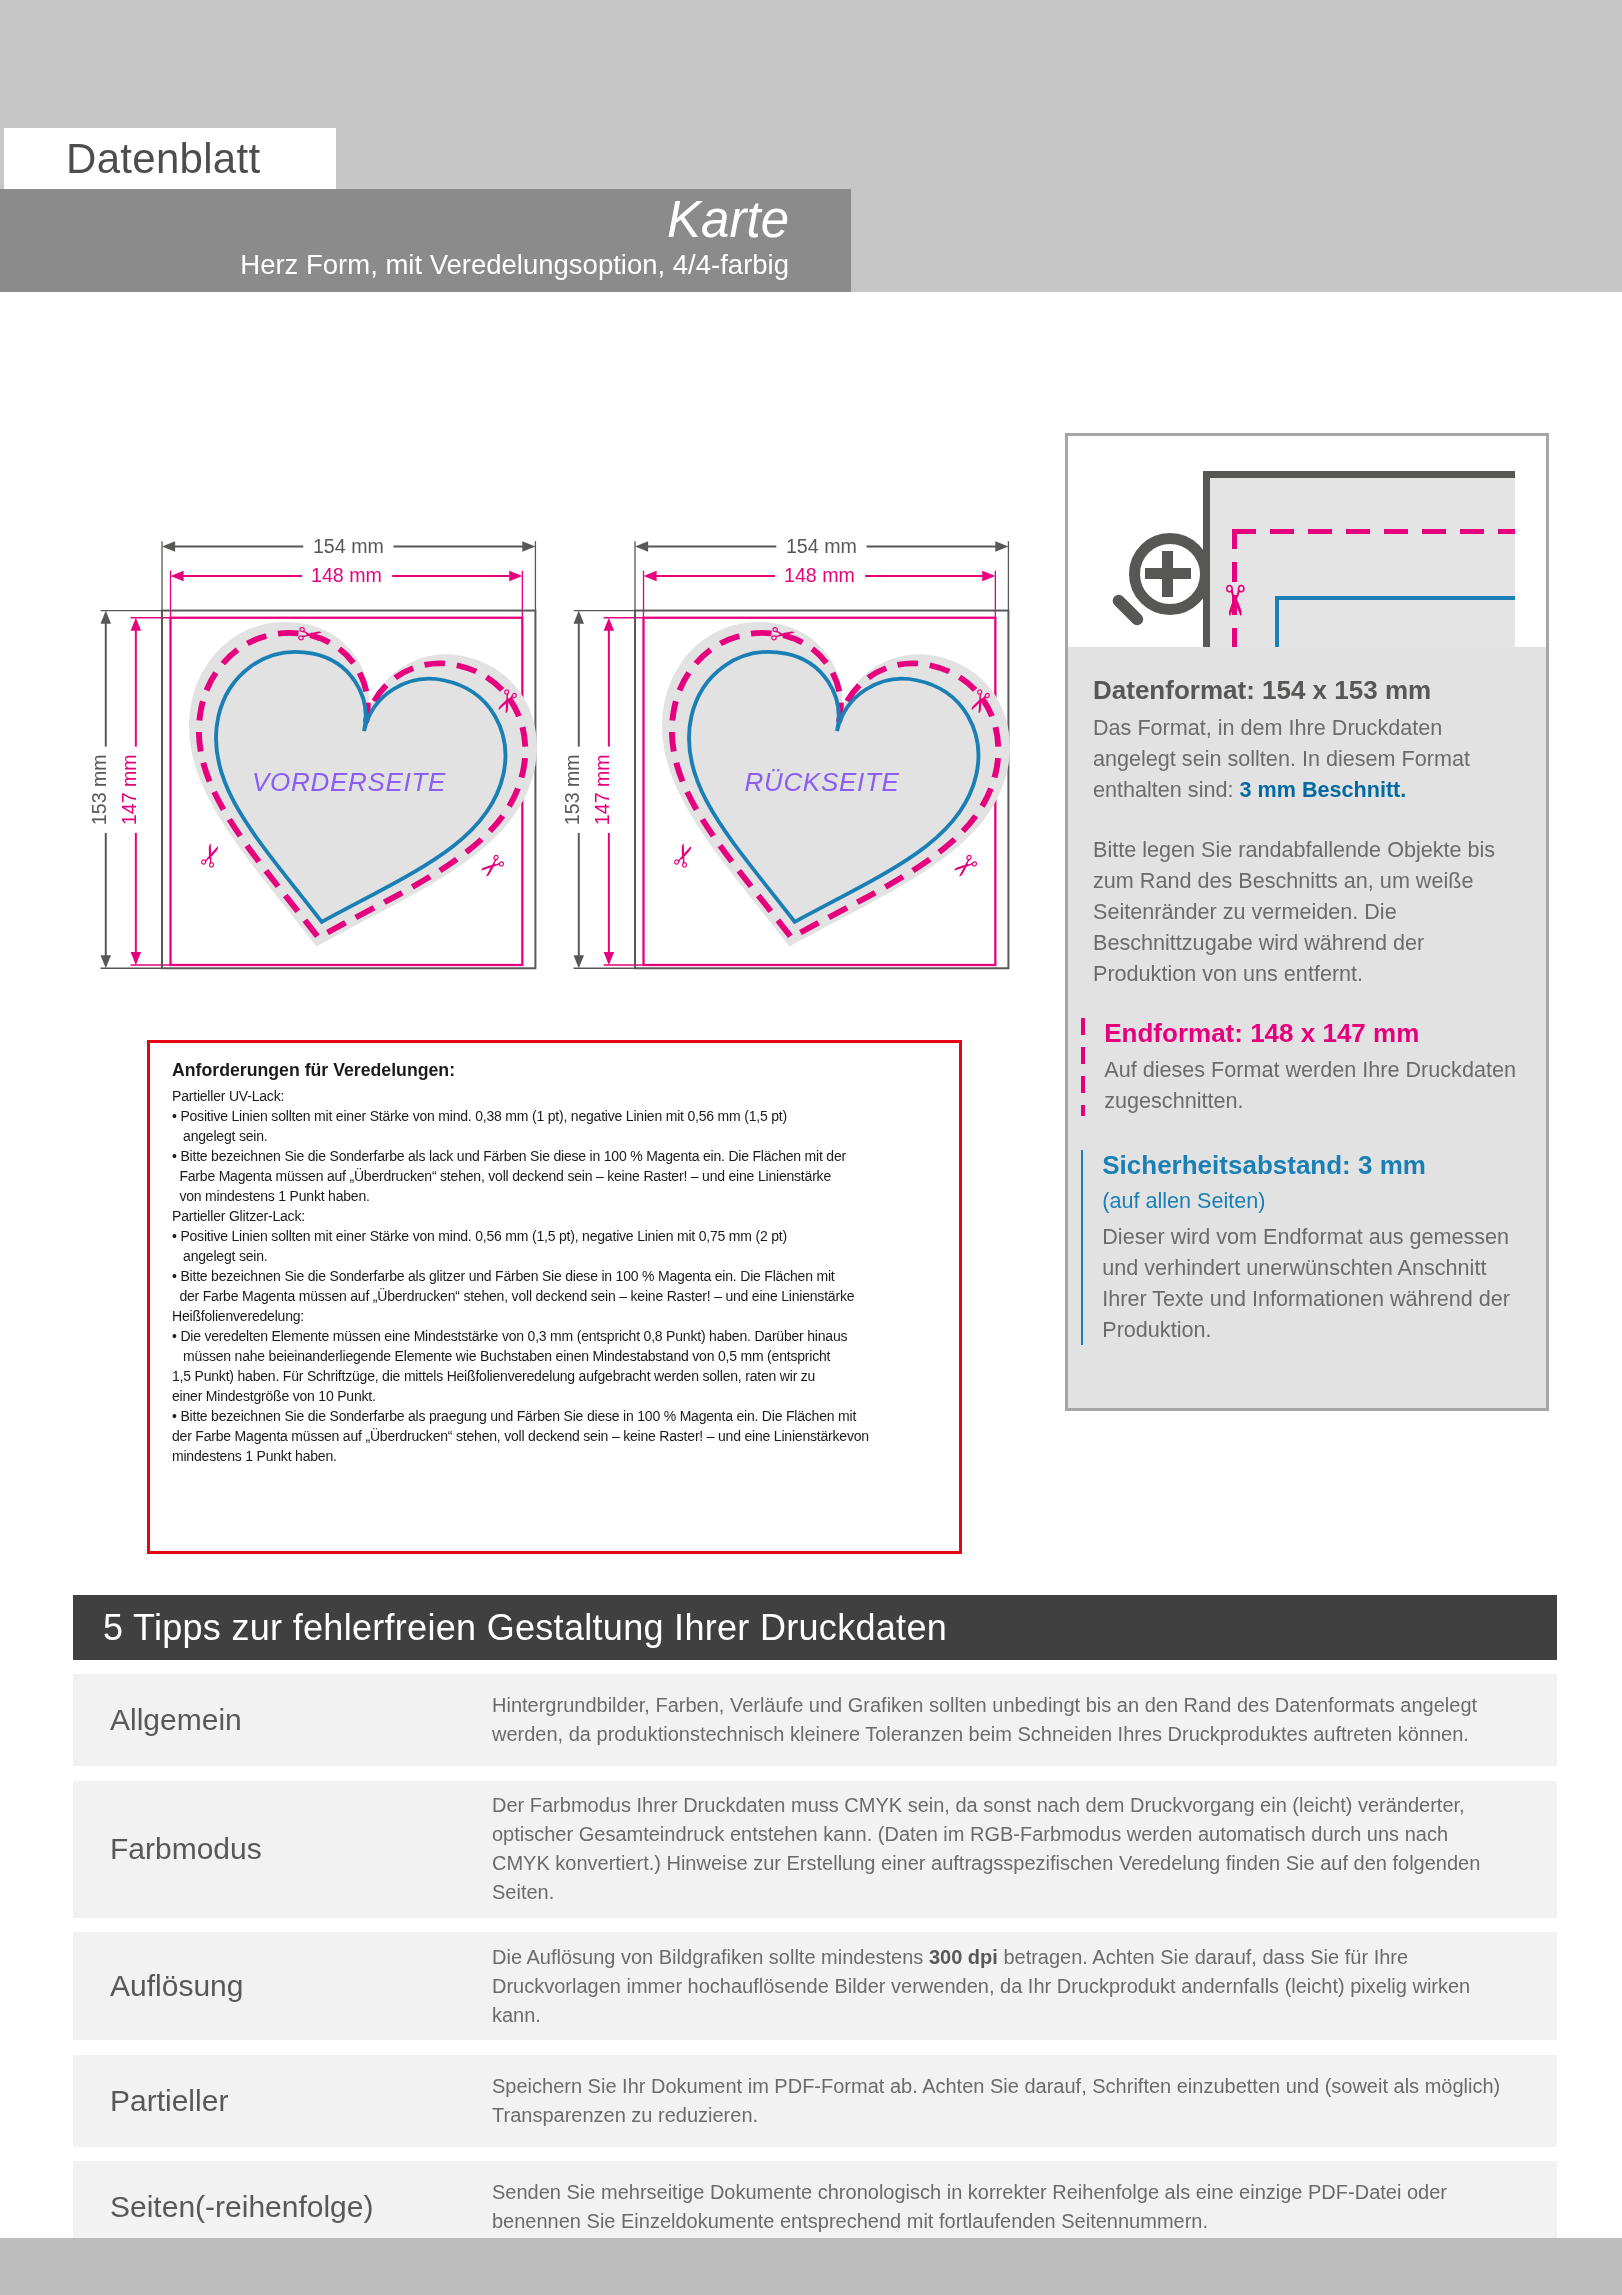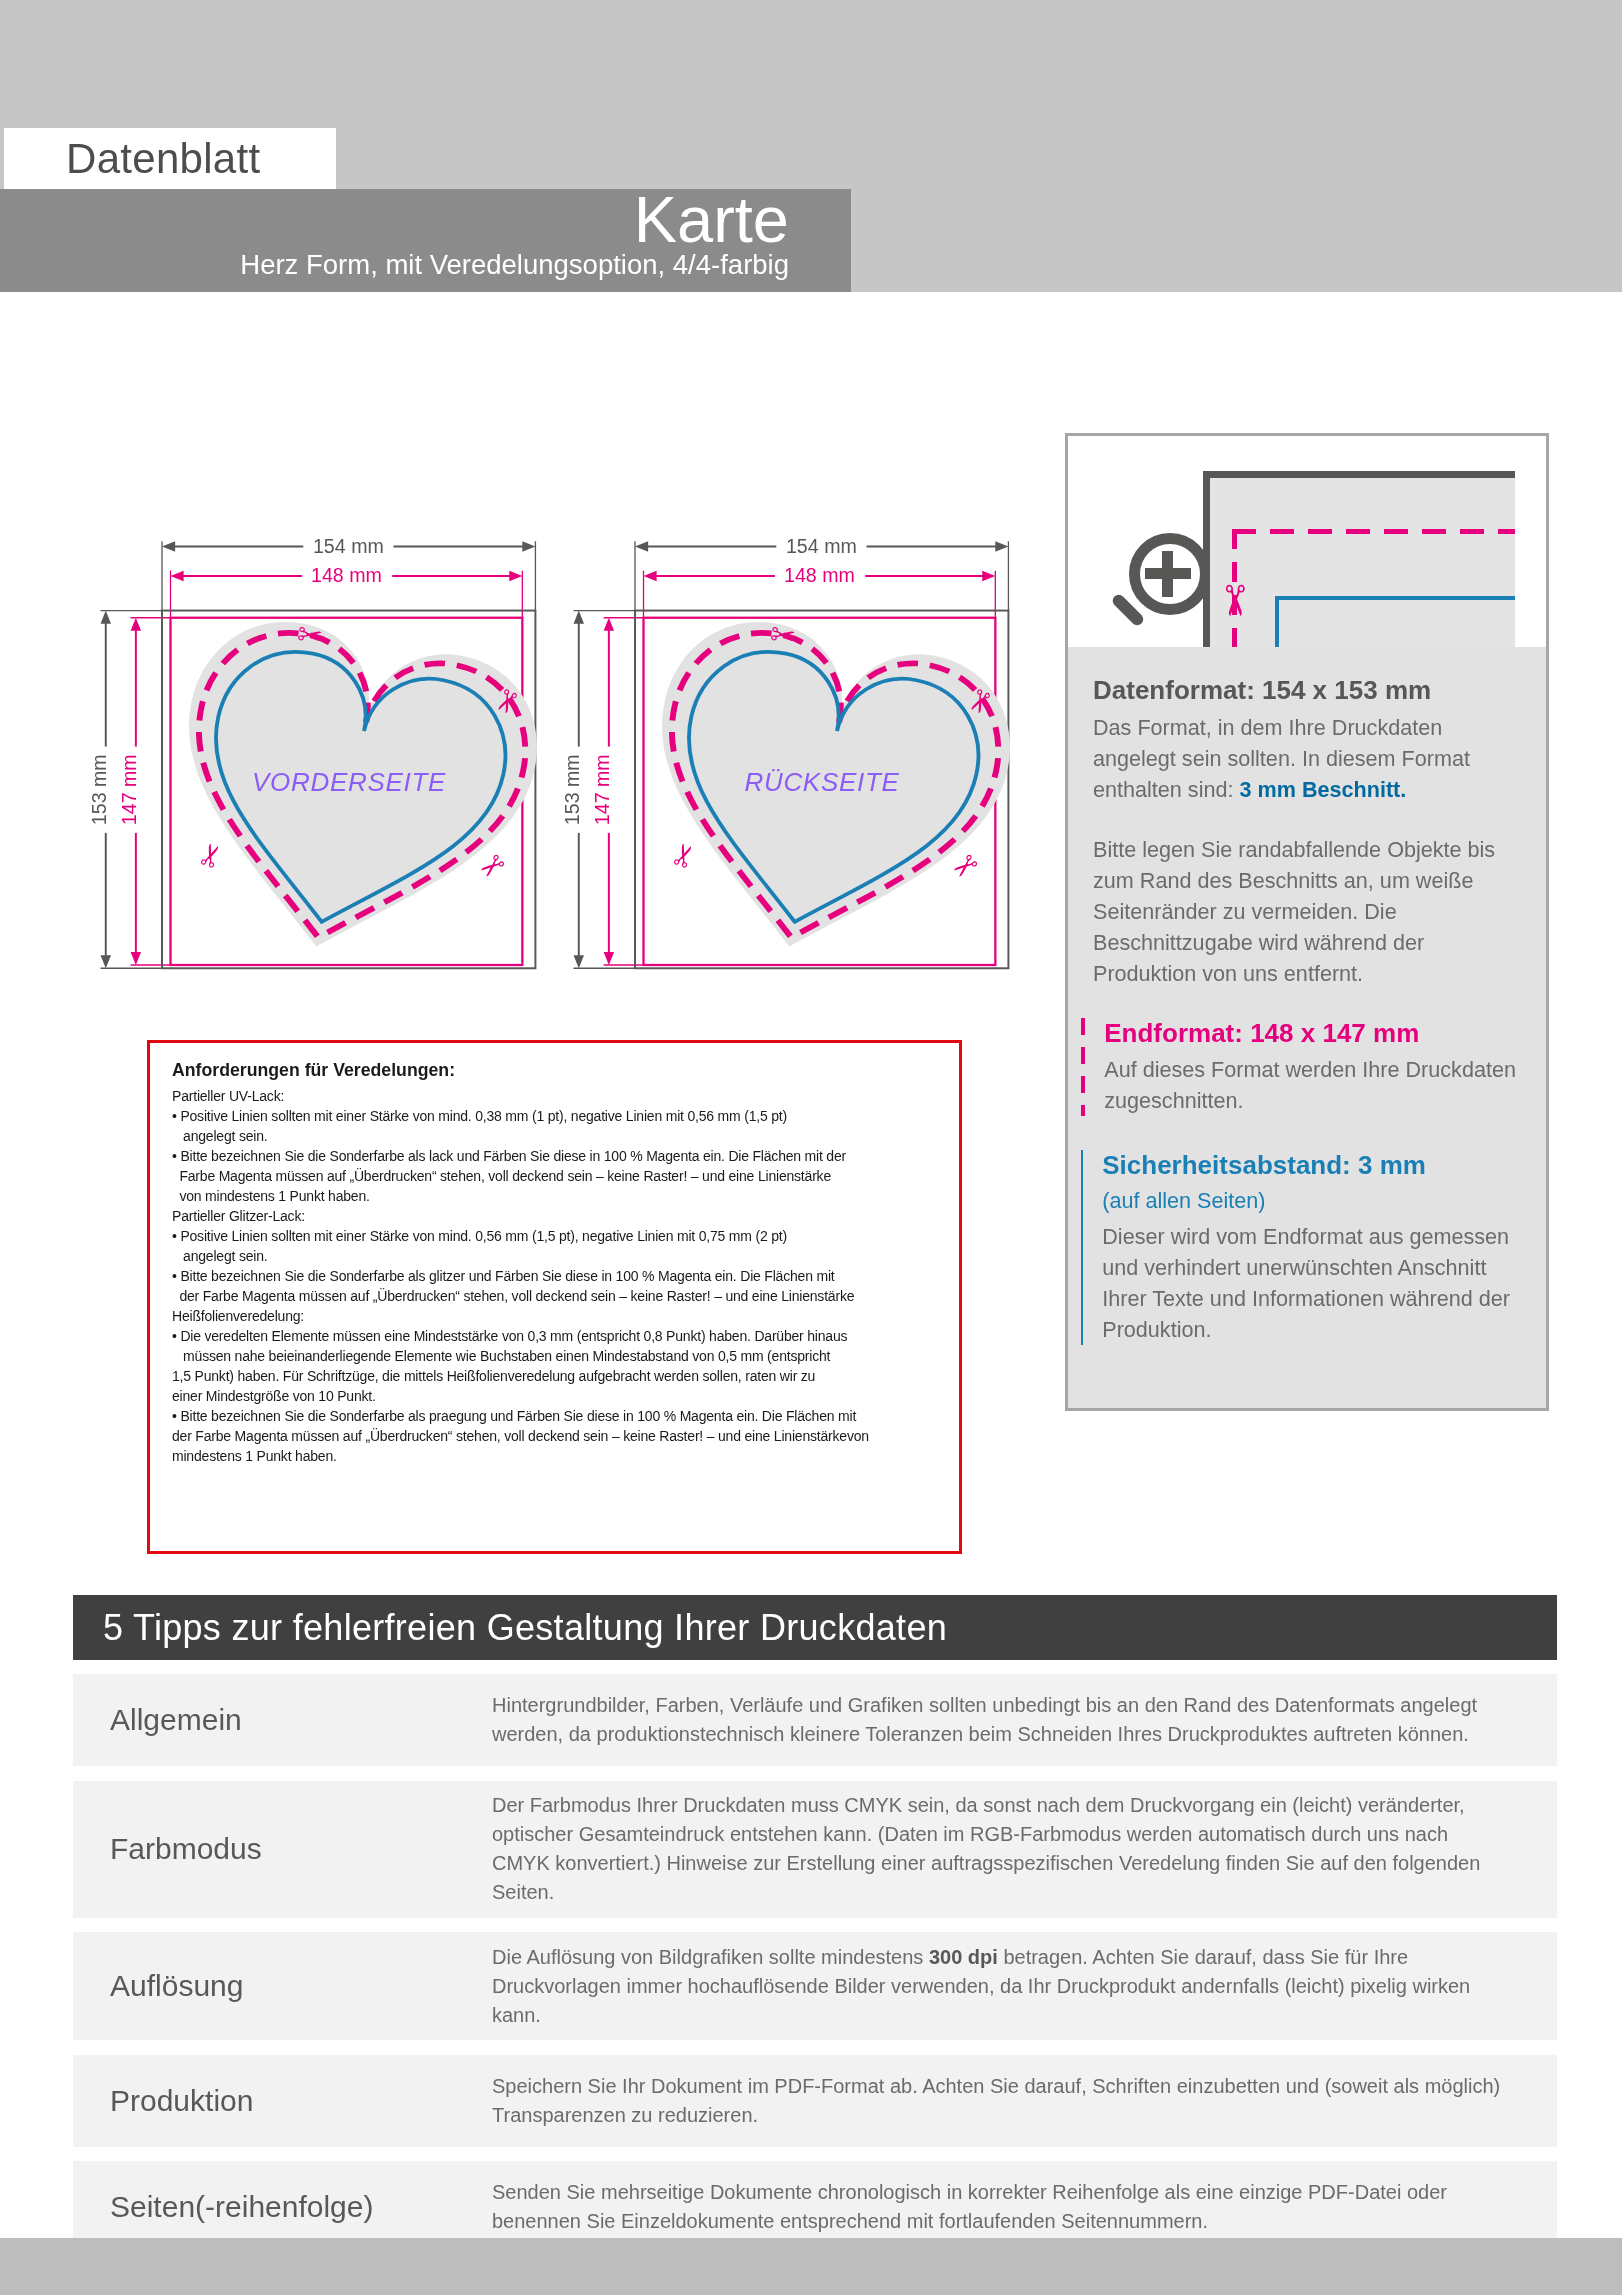--- a/index.html
+++ b/index.html
@@ -12,21 +12,21 @@
   .title-box{
     position:absolute;left:4px;top:128px;width:332px;height:62px;background:#ffffff;
     display:flex;align-items:center;
   }
   .title-box span{padding-left:62px;font-size:42px;color:#4d4d4f;letter-spacing:0.3px;}
   .banner{
     position:absolute;left:0;top:189px;width:851px;height:103px;background:#8b8b8b;
     display:flex;flex-direction:column;justify-content:flex-end;align-items:flex-end;
     padding:0 62px 10.5px 0;box-sizing:border-box;color:#ffffff;
   }
-  .banner .banner-title{font-size:65px;line-height:56px;}
+  .banner .banner-title{font-size:51px;line-height:56px;font-style:italic;}
   .banner .banner-subtitle{font-size:27.5px;line-height:34px;}
   
   .diagram{position:absolute;top:533px;width:497px;height:452px;}
   #diagram-front{left:60px;}
   #diagram-back{left:533px;}
   .shape-label{
     position:absolute;left:289px;top:234px;transform:translateX(-50%);
     font-size:26px;color:#8b5cf6;letter-spacing:0.7px;white-space:nowrap;font-style:italic;
   }
   
@@ -320,21 +320,21 @@
       <div class="tip-label">Farbmodus</div>
       <div class="tip-text">Der Farbmodus Ihrer Druckdaten muss CMYK sein, da sonst nach dem Druckvorgang ein (leicht) veränderter, optischer Gesamteindruck entstehen kann. (Daten im RGB-Farbmodus werden automatisch durch uns nach CMYK konvertiert.) Hinweise zur Erstellung einer auftragsspezifischen Veredelung finden Sie  auf den folgenden Seiten.</div>
     </div>
 
     <div class="tip-row">
       <div class="tip-label">Auflösung</div>
       <div class="tip-text"><span>Die Auflösung von Bildgrafiken sollte mindestens </span><b>300 dpi</b><span> betragen. Achten Sie darauf, dass Sie für Ihre Druckvorlagen immer hochauflösende Bilder verwenden, da Ihr Druckprodukt andernfalls (leicht) pixelig wirken kann.</span></div>
     </div>
 
     <div class="tip-row">
-      <div class="tip-label">Produktion</div>
+      <div class="tip-label">Partieller</div>
       <div class="tip-text">Speichern Sie Ihr Dokument im PDF-Format ab. Achten Sie darauf, Schriften einzubetten und (soweit als möglich) Transparenzen zu reduzieren.</div>
     </div>
 
     <div class="tip-row">
       <div class="tip-label">Seiten(-reihenfolge)</div>
       <div class="tip-text">Senden Sie mehrseitige Dokumente chronologisch in korrekter Reihenfolge als eine einzige PDF-Datei oder benennen Sie Einzeldokumente entsprechend mit fortlaufenden Seitennummern.</div>
     </div>
   </div>
 
   <div class="bottom-band"></div>

